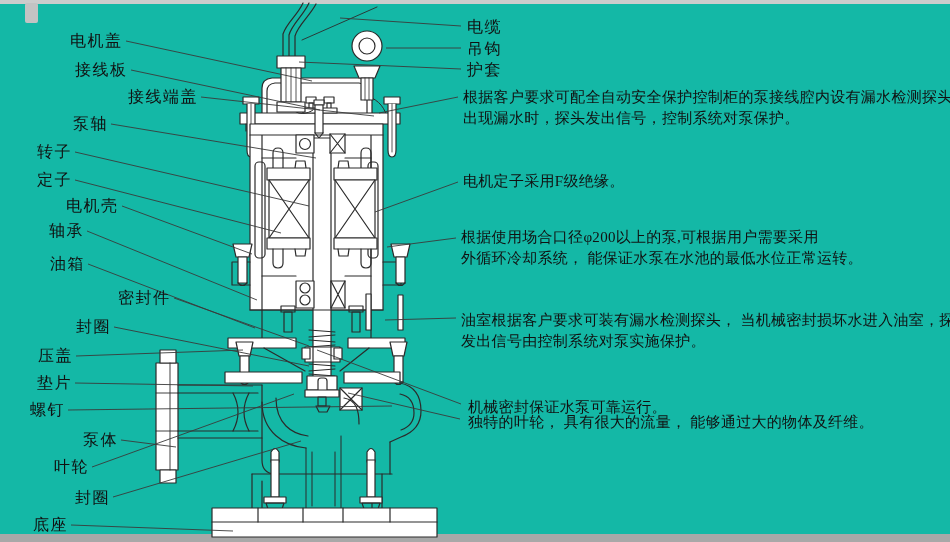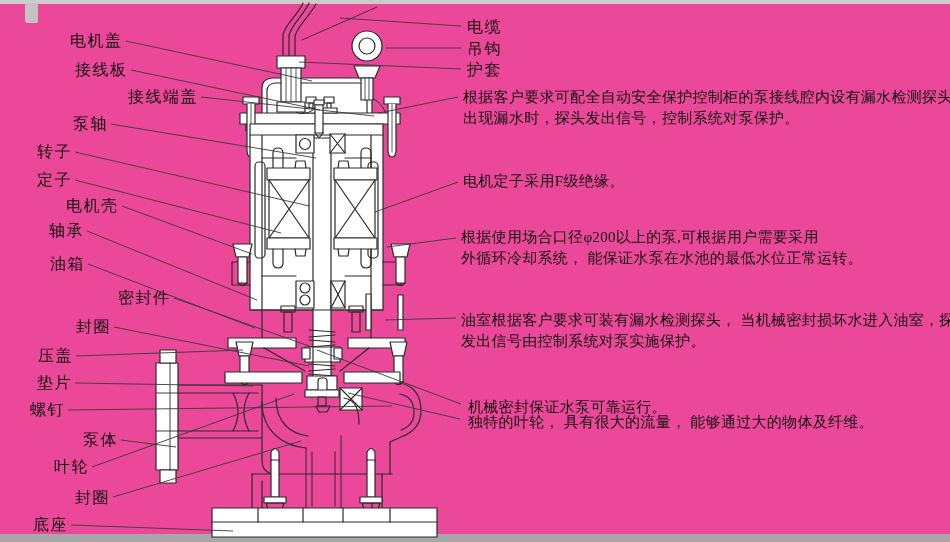--- a/index.html
+++ b/index.html
@@ -1,16 +1,16 @@
 <!DOCTYPE html>
 <html><head>
 <meta charset="utf-8">
 <style>
   html,body{margin:0;padding:0;background:#ffffff;}
-  .page{position:relative;width:950px;height:542px;background:#ec4899;overflow:hidden;
+  .page{position:relative;width:950px;height:542px;background:#14b8a6;overflow:hidden;
         font-family:"Liberation Serif","DejaVu Serif",serif;}
   svg{display:block;}
   text{fill:#111111;}
   .part-label{font-size:16px;letter-spacing:1.5px;}
   .note-text{font-size:15px;letter-spacing:0.3px;}
 </style>
 </head>
 <body>
 
 <div class="page">

